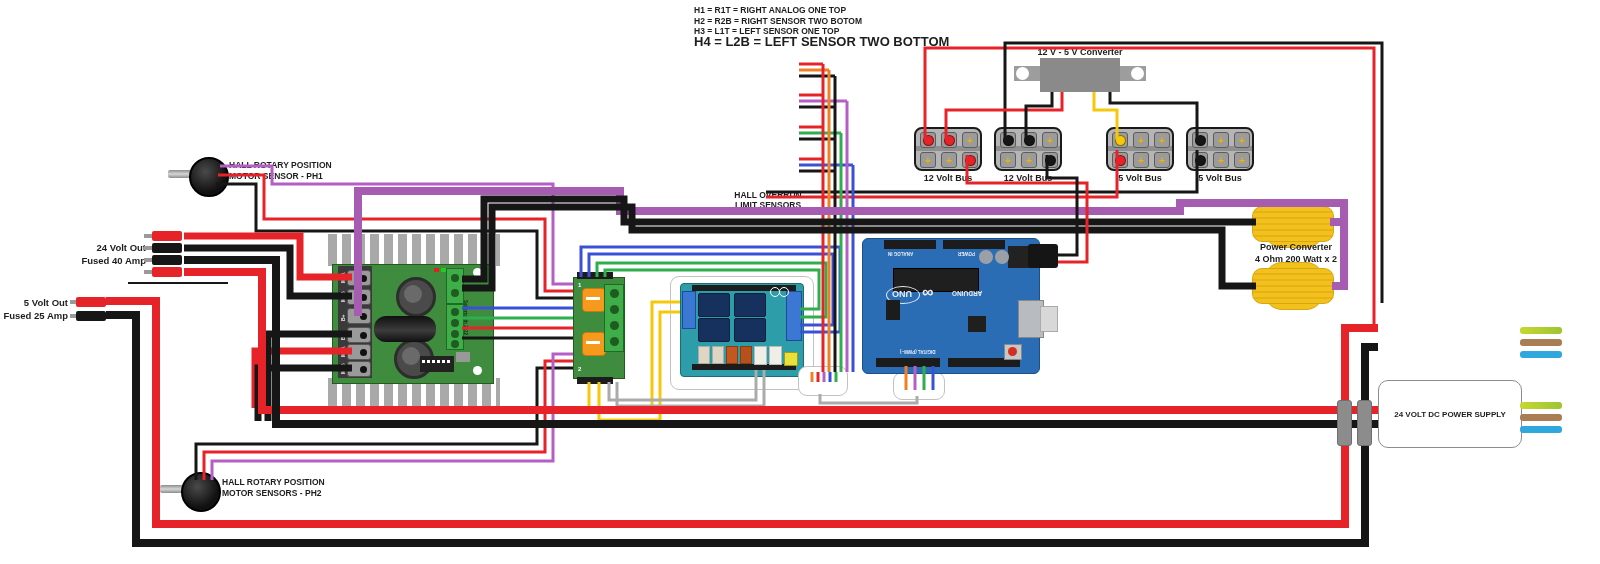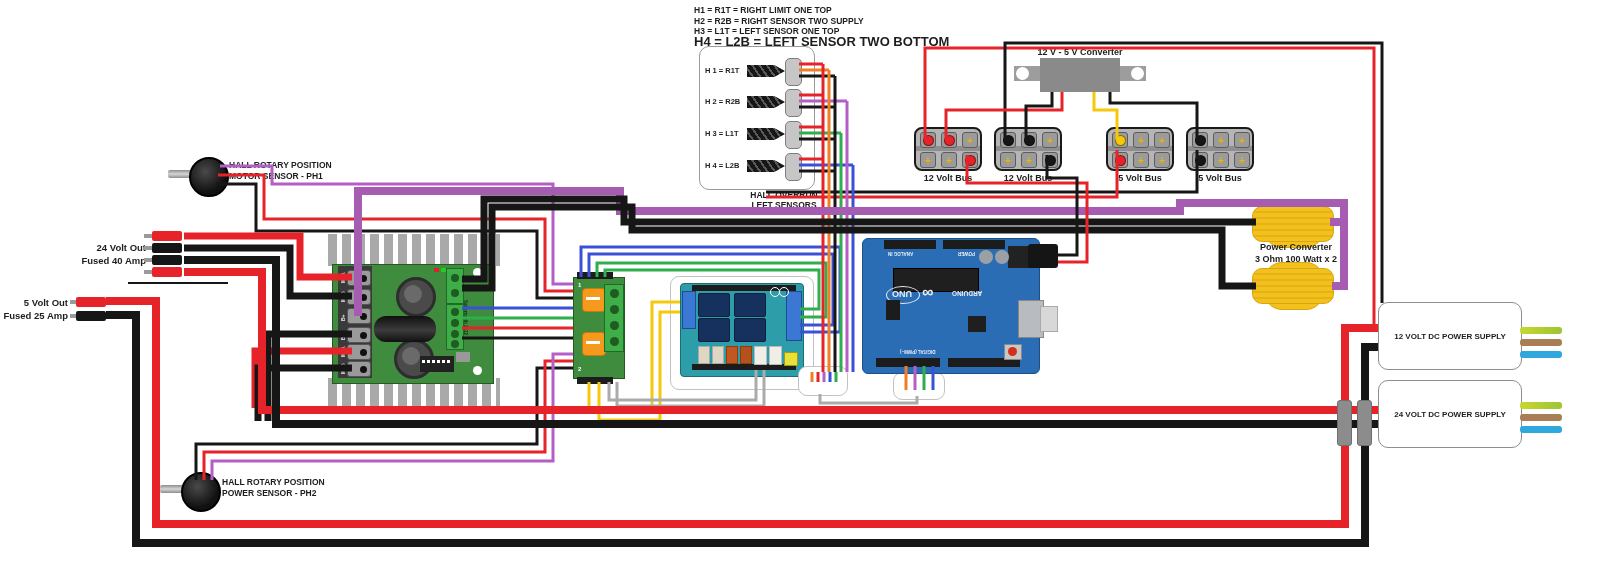--- a/index.html
+++ b/index.html
@@ -60,51 +60,29 @@
   .conn{border-radius:2px;}
   .pin{background:#9a9a9a;}
   .acw{border-radius:3px;}
 </style>
 </head>
 <body>
 
 <div id="stage">
 
   <div class="c" style="left:694px;top:5px;">
-    <div class="txt" style="font-size:8.5px;line-height:10.5px;">H1 =  R1T = RIGHT LIMIT ONE TOP</div>
-    <div class="txt" style="font-size:8.5px;line-height:10.5px;">H2 =  R2B = RIGHT SENSOR TWO SUPPLY</div>
+    <div class="txt" style="font-size:8.5px;line-height:10.5px;">H1 =  R1T = RIGHT ANALOG ONE TOP</div>
+    <div class="txt" style="font-size:8.5px;line-height:10.5px;">H2 =  R2B = RIGHT SENSOR TWO BOTOM</div>
     <div class="txt" style="font-size:8.5px;line-height:10.5px;">H3 =  L1T = LEFT SENSOR ONE TOP</div>
     <div class="txt" style="font-size:13px;line-height:10.5px;">H4 =  L2B = LEFT SENSOR TWO BOTTOM</div>
   </div>
 
-  <div class="c hallbox" id="hallbox" style="left:699px;top:46px;width:114px;height:142px;">
-      <div>
-        <div class="c txt" style="left:5px;top:19px;font-size:7.5px;">H 1 = R1T</div>
-        <div class="c hbar" style="left:47px;top:18px;width:38px;height:12px;"></div>
-        <div class="c hcon" style="left:85px;top:11px;width:15px;height:26px;"></div>
-      </div>
-      <div>
-        <div class="c txt" style="left:5px;top:50px;font-size:7.5px;">H 2 = R2B</div>
-        <div class="c hbar" style="left:47px;top:49px;width:38px;height:12px;"></div>
-        <div class="c hcon" style="left:85px;top:42px;width:15px;height:26px;"></div>
-      </div>
-      <div>
-        <div class="c txt" style="left:5px;top:82px;font-size:7.5px;">H 3 = L1T</div>
-        <div class="c hbar" style="left:47px;top:81px;width:38px;height:12px;"></div>
-        <div class="c hcon" style="left:85px;top:74px;width:15px;height:26px;"></div>
-      </div>
-      <div>
-        <div class="c txt" style="left:5px;top:114px;font-size:7.5px;">H 4 = L2B</div>
-        <div class="c hbar" style="left:47px;top:113px;width:38px;height:12px;"></div>
-        <div class="c hcon" style="left:85px;top:106px;width:15px;height:26px;"></div>
-      </div>
-    </div>
-  <div class="c txt" style="left:728px;top:190px;width:112px;text-align:center;font-size:8.5px;line-height:10px;">
+  <div class="c txt" style="left:712px;top:190px;width:112px;text-align:center;font-size:8.5px;line-height:10px;">
     <div>HALL OVERRUN</div>
-    <div>LEFT SENSORS</div>
+    <div>LIMIT SENSORS</div>
   </div>
 
   <div class="c txt" style="left:1010px;top:47px;width:140px;text-align:center;font-size:9px;">12 V - 5 V Converter</div>
   <div class="c convtab" style="left:1014px;top:66px;width:32px;height:15px;"></div>
   <div class="c convtab" style="left:1114px;top:66px;width:32px;height:15px;"></div>
   <div class="c convbody" style="left:1040px;top:58px;width:80px;height:34px;"></div>
   <div class="c convhole" style="left:1016px;top:67px;width:13px;height:13px;"></div>
   <div class="c convhole" style="left:1131px;top:67px;width:13px;height:13px;"></div>
 
   <div id="buses" class="c">
@@ -195,37 +173,37 @@
           <span class="tplus">+</span>
         </div>
         <div class="c txt" style="left: -10px; top: 44px; width: 84px; text-align: center; font-size: 9px;">5 Volt Bus</div>
       </div>
     </div>
 
   <div class="c resbulge" style="left:1264px;top:200px;width:58px;height:46px;"></div>
   <div class="c resmain" style="left:1252px;top:206px;width:80px;height:34px;"></div>
   <div class="c txt" style="left:1230px;top:242px;width:132px;text-align:center;font-size:9px;line-height:11.5px;">
     <div>Power Converter</div>
-    <div>3 Ohm 100 Watt x 2</div>
+    <div>4 Ohm 200 Watt x 2</div>
   </div>
   <div class="c resbulge" style="left:1264px;top:262px;width:58px;height:46px;"></div>
   <div class="c resmain" style="left:1252px;top:268px;width:80px;height:34px;"></div>
 
   <div class="c shaft" style="left:168px;top:170px;width:24px;height:8px;"></div>
   <div class="c pot" style="left:189px;top:157px;width:36px;height:36px;"></div>
   <div class="c txt" style="left:229px;top:160px;font-size:8.5px;line-height:11px;">
     <div>HALL ROTARY POSITION</div>
     <div>MOTOR SENSOR - PH1</div>
   </div>
 
   <div class="c shaft" style="left:160px;top:485px;width:24px;height:8px;"></div>
   <div class="c pot" style="left:181px;top:472px;width:36px;height:36px;"></div>
   <div class="c txt" style="left:222px;top:477px;font-size:8.5px;line-height:11px;">
     <div>HALL ROTARY POSITION</div>
-    <div>POWER SENSOR - PH2</div>
+    <div>MOTOR SENSORS - PH2</div>
   </div>
 
   <div class="c txt" style="left:36px;top:241px;width:110px;text-align:right;font-size:9.5px;line-height:13px;">
     <div>24 Volt Out</div>
     <div>Fused 40 Amp</div>
   </div>
   <div class="c pin" style="left:144px;top:234px;width:8px;height:4px;"></div>
   <div class="c conn" style="left:152px;top:231px;width:30px;height:10px;background:#e62328;"></div>
   <div class="c pin" style="left:144px;top:246px;width:8px;height:4px;"></div>
   <div class="c conn" style="left:152px;top:243px;width:30px;height:10px;background:#161616;"></div>
@@ -352,23 +330,20 @@
   <div class="c unotxt flip" style="left:922px;top:284px;font-size:16px;">∞</div>
   <div class="c unotxt flip" style="left:952px;top:290px;font-size:6.5px;">ARDUINO</div>
   <div class="c" style="left:968px;top:316px;width:18px;height:16px;background:#1f1f1f;"></div>
   <div class="c" style="left:886px;top:300px;width:14px;height:20px;background:#1c1c1c;"></div>
   <div class="c pinstrip" style="left:876px;top:358px;width:64px;height:9px;"></div>
   <div class="c pinstrip" style="left:948px;top:358px;width:72px;height:9px;"></div>
   <div class="c unotxt flip" style="left:900px;top:349px;font-size:4.5px;">DIGITAL (PWM~)</div>
   <div class="c" style="left:1004px;top:344px;width:16px;height:14px;background:#c7c7c7;border:1px solid #888;"></div>
   <div class="c" style="left:1008px;top:347px;width:9px;height:9px;background:#d22f1e;border-radius:50%;"></div>
 
-  <div class="c supply" style="left:1378px;top:302px;width:142px;height:66px;">
-    <span class="txt" style="font-size:8px;">12 VOLT DC POWER SUPPLY</span>
-  </div>
   <div class="c supply" style="left:1378px;top:380px;width:142px;height:66px;">
     <span class="txt" style="font-size:8px;">24 VOLT DC POWER SUPPLY</span>
   </div>
 
   <div class="c acw" style="left:1520px;top:327px;width:42px;height:7px;background:linear-gradient(90deg,#c6d82f,#9ec433);"></div>
   <div class="c acw" style="left:1520px;top:339px;width:42px;height:7px;background:#a97e55;"></div>
   <div class="c acw" style="left:1520px;top:351px;width:42px;height:7px;background:#2ea8dd;"></div>
   <div class="c acw" style="left:1520px;top:402px;width:42px;height:7px;background:linear-gradient(90deg,#c6d82f,#9ec433);"></div>
   <div class="c acw" style="left:1520px;top:414px;width:42px;height:7px;background:#a97e55;"></div>
   <div class="c acw" style="left:1520px;top:426px;width:42px;height:7px;background:#2ea8dd;"></div>

